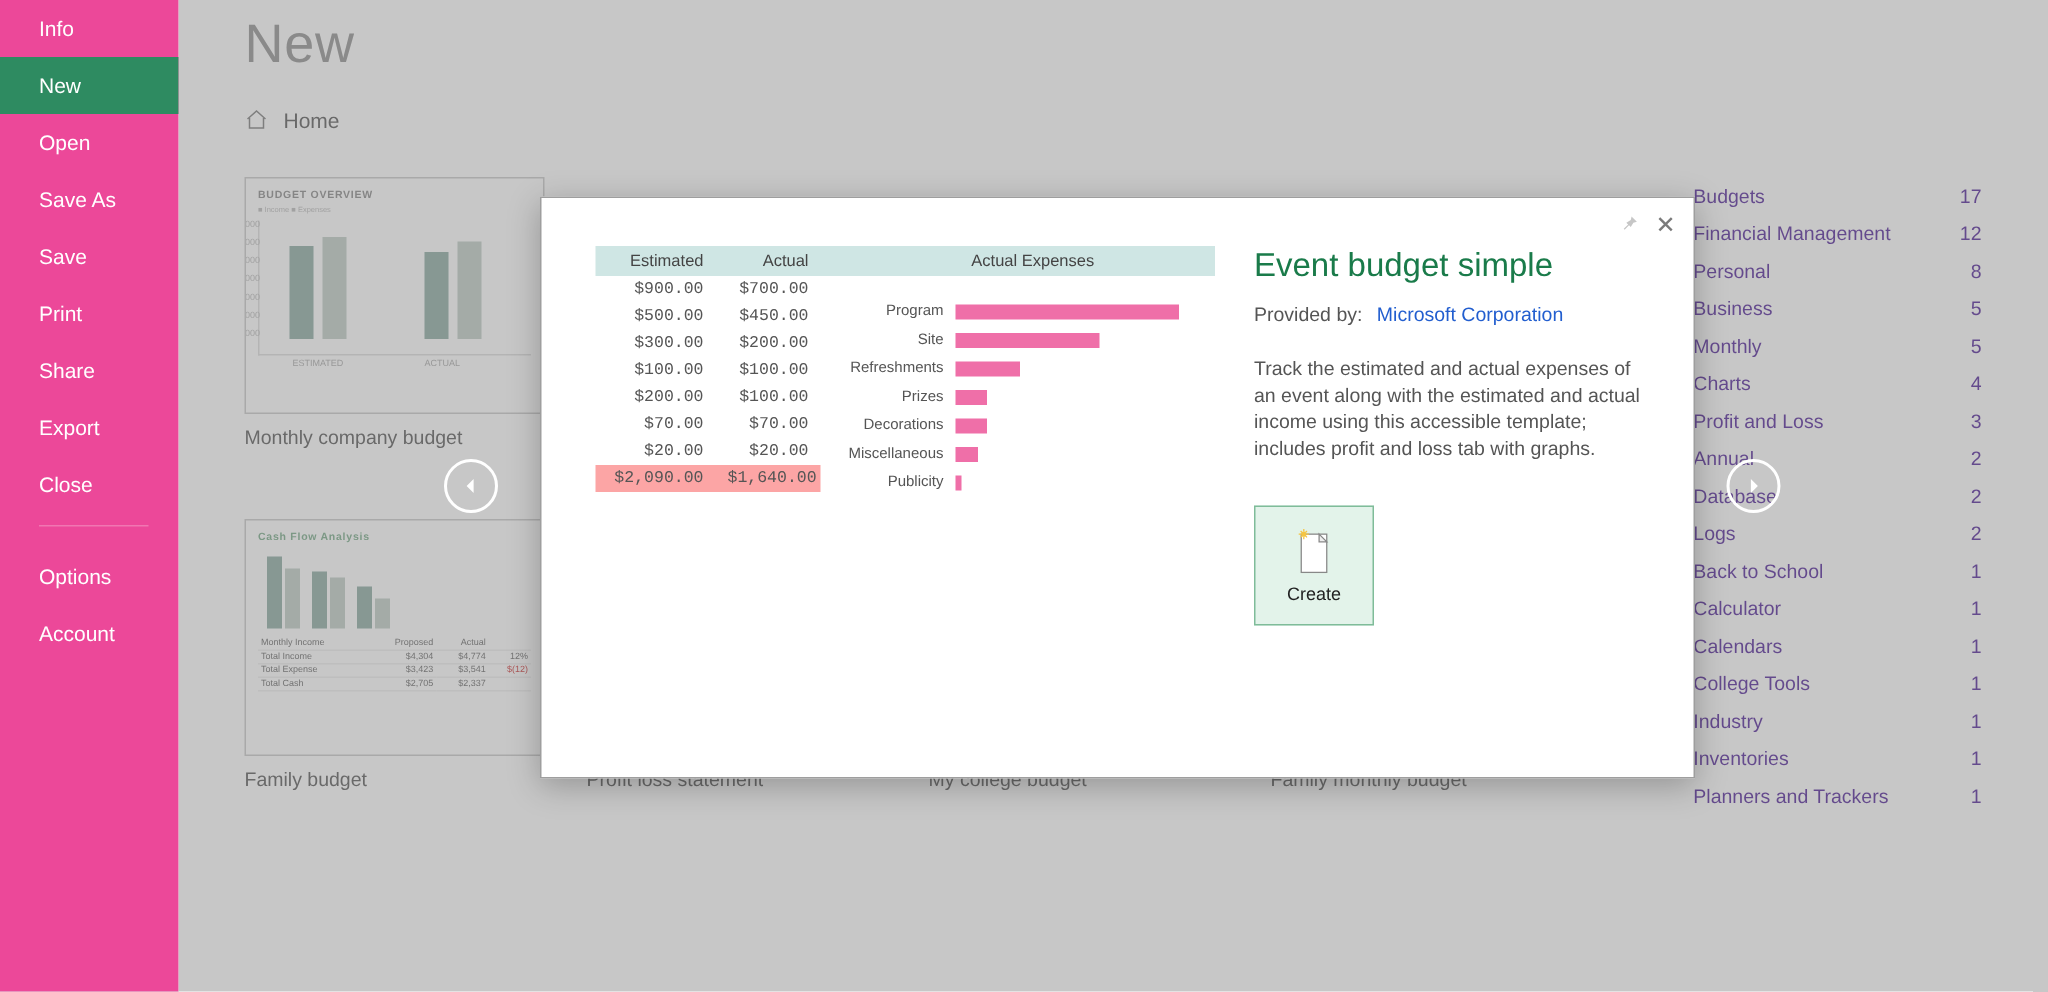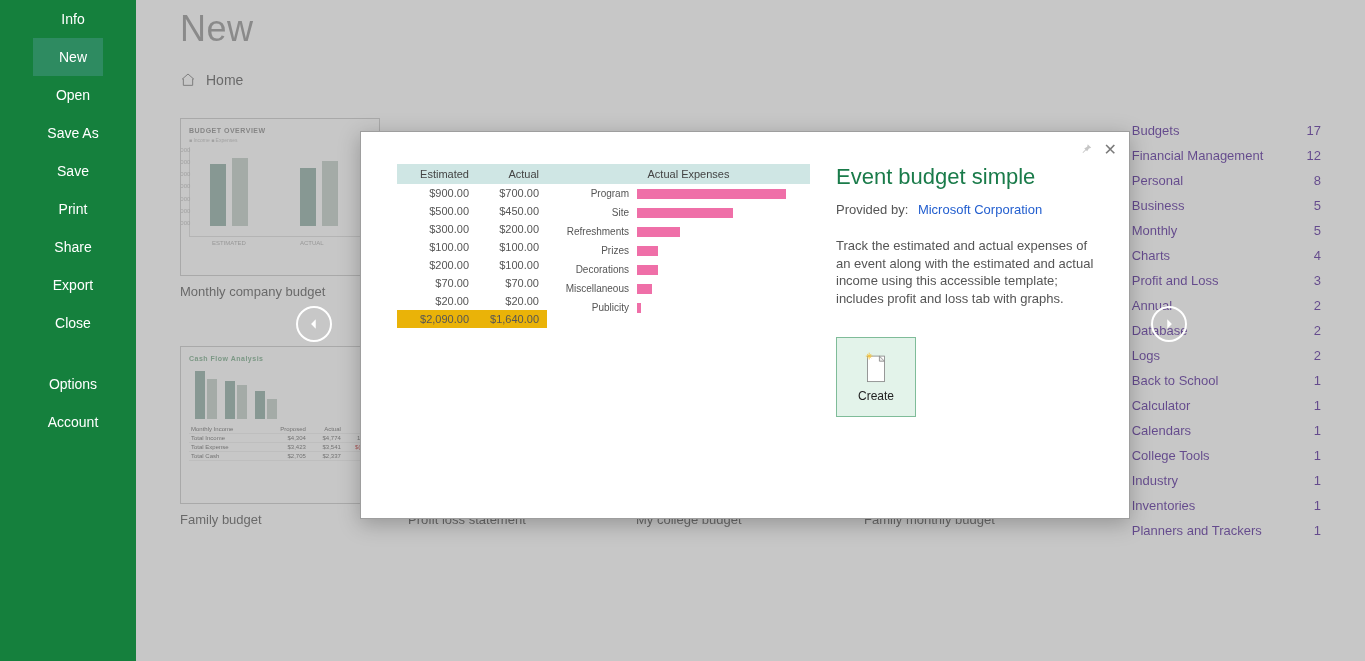--- a/index.html
+++ b/index.html
@@ -8,29 +8,28 @@
     font-family: "Segoe UI", Arial, sans-serif;
     font-size: 13px;
     color: #333;
     background: #fff;
     overflow: hidden;
   }
   .app { position: relative; width: 1365px; height: 661px; display: flex; }
 
   
   .sidebar {
-    width: 136px;
-    background: #15803d;
+    width: 119px;
+    background: #ec4899;
     color: #fff;
     display: flex;
     flex-direction: column;
     flex: none;
     position: relative;
     z-index: 1;
-    align-items: center;
   }
   .sidebar-item {
     padding: 11px 16px 11px 26px;
     font-size: 14px;
     cursor: pointer;
     font-weight: 400;
   }
   .sidebar-item.active { background: #2e8b61; }
   .sidebar-sep { height: 1px; background: rgba(255,255,255,.25); margin: 8px 20px 4px 26px; }
   .sidebar-spacer { flex: none; }
@@ -151,23 +150,23 @@
   }
   .preview-head { display:flex; background:#cfe6e4; font-size:11px; color:#444; }
   .preview-head .col, .preview-row .col { padding:4px 8px; text-align:center; }
   .col.est { width:80px; text-align:right;}
   .col.act { width:70px; text-align:right;}
   .preview-head .spacer { width:20px; }
   .col.aetitle { flex:1; text-align:center; }
   .preview-body { display:flex; }
   .value-cols { width:150px; flex:none; }
   .preview-row { display:flex; font-size:11px; color:#555; }
-  .preview-row.total { background:#eab308; }
-  .preview-row .col { padding:3px 8px; }
-  .chart-col { flex:1; padding-top:0; }
+  .preview-row.total { background:#fca5a5; }
+  .preview-row .col { padding:3px 8px;font-family:Liberation Mono, monospace; }
+  .chart-col { flex:1; padding-top:14px; }
   .chart-row { display:flex; align-items:center; height:19px; font-size:10px; color:#555; }
   .chart-row .lbl { width:90px; text-align:right; padding-right:8px; }
   .chart-row .bar { height:10px; background:#ef6fa8; }
 
   .details { flex:1; }
   .details h3 { font-size:22px; font-weight:400; color:#1a7b4a; margin-bottom:12px; }
   .provided { font-size:13px; color:#555; margin-bottom:20px; }
   .provided a { color:#225ecf; margin-left:6px; text-decoration:none; }
   .desc { font-size:13px; color:#555; line-height:1.35; max-width: 270px; margin-bottom:30px;}
   .create-btn {

